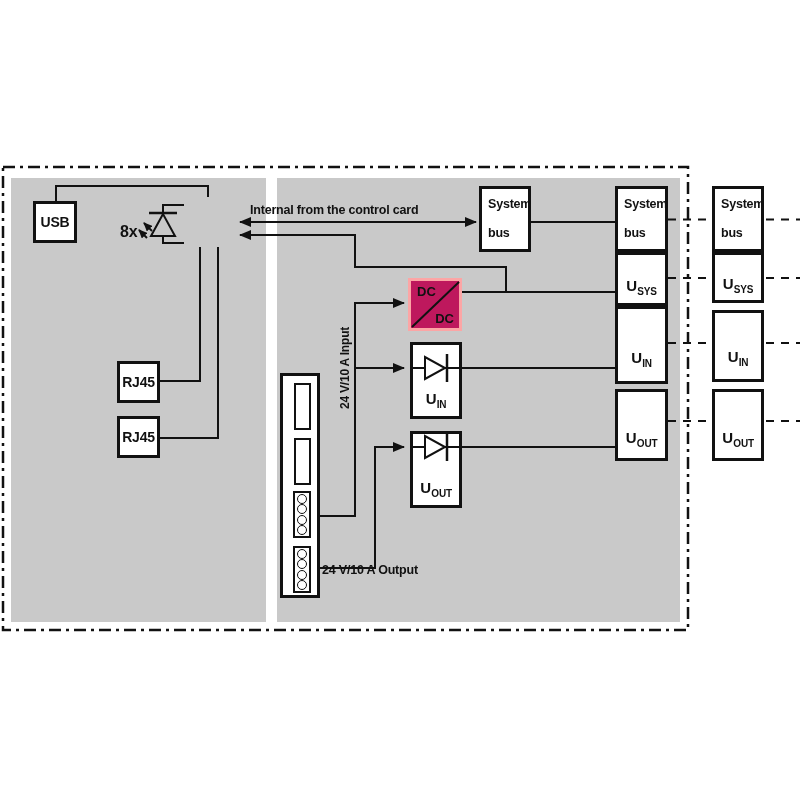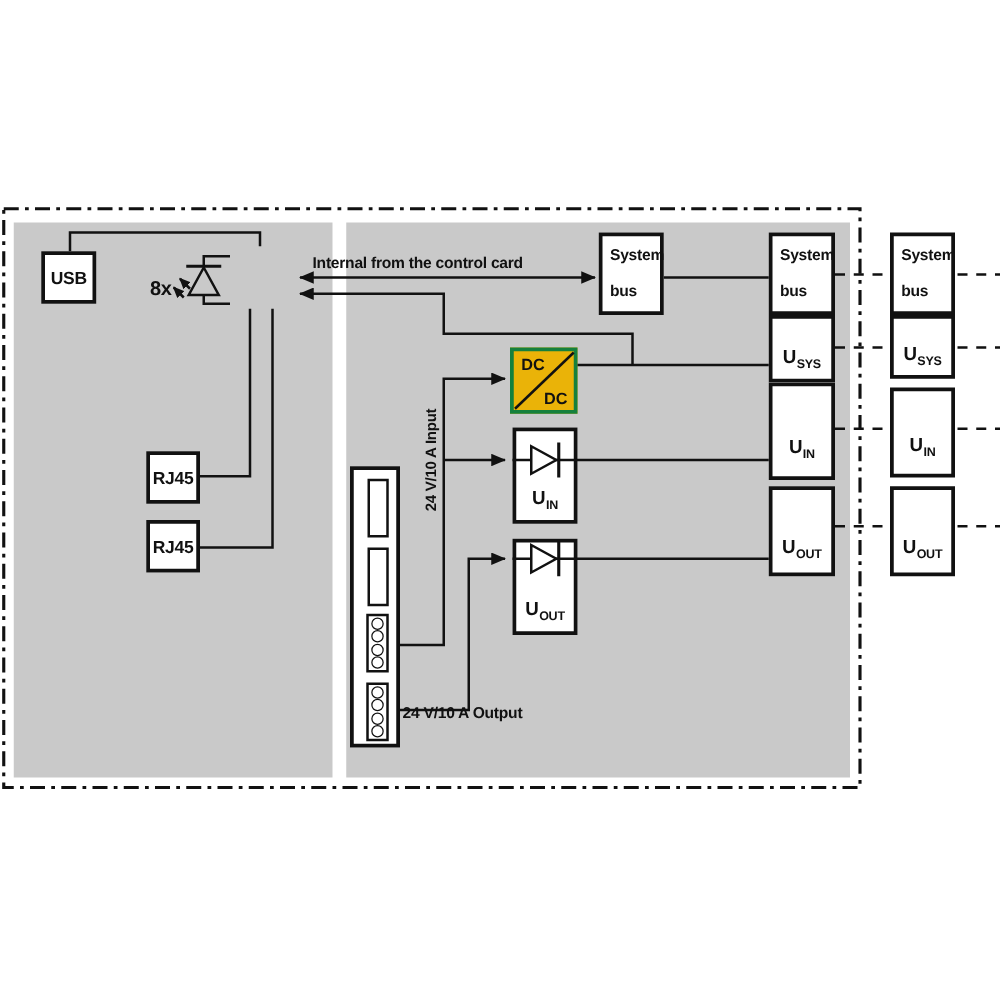--- a/index.html
+++ b/index.html
@@ -7,21 +7,21 @@
           font-family:"Liberation Sans",sans-serif;color:#111;overflow:hidden;padding-left:48px;}
   .panel{position:absolute;background:#c9c9c9;}
   .box{position:absolute;background:#fff;border:3px solid #111;box-sizing:border-box;
        display:flex;align-items:center;justify-content:center;
        font-weight:700;font-size:14px;letter-spacing:-0.2px;}
   .sysbus{flex-direction:column;align-items:flex-start;justify-content:center;
           padding-left:6px;font-size:12.5px;line-height:15px;gap:14px;}
   .ubox{align-items:flex-end;}
   .ulabel{font-size:15px;line-height:14px;}
   .usub{font-size:10px;position:relative;top:4px;margin-left:0.5px;}
-  .dcbox{position:absolute;background:#eab308;border:3px solid #15803d;box-sizing:border-box;
+  .dcbox{position:absolute;background:#be185d;border:3px solid #fca5a5;box-sizing:border-box;
          font-weight:700;font-size:13px;}
   .dc-top{position:absolute;left:6px;top:3px;}
   .dc-bot{position:absolute;right:5px;bottom:2px;}
   .lbl{position:absolute;font-weight:700;font-size:12.5px;letter-spacing:-0.2px;white-space:nowrap;}
   .slot{position:absolute;width:17px;height:47px;border:2px solid #111;background:#fff;box-sizing:border-box;}
   .cgroup{position:absolute;width:18px;height:47px;border:2px solid #111;background:#fff;box-sizing:border-box;
           display:flex;flex-direction:column;align-items:center;justify-content:space-evenly;}
   .contact{width:10px;height:10px;border:1.5px solid #111;border-radius:50%;box-sizing:border-box;background:#fff;}
   svg.layer{position:absolute;left:0;top:0;pointer-events:none;}
 </style>

